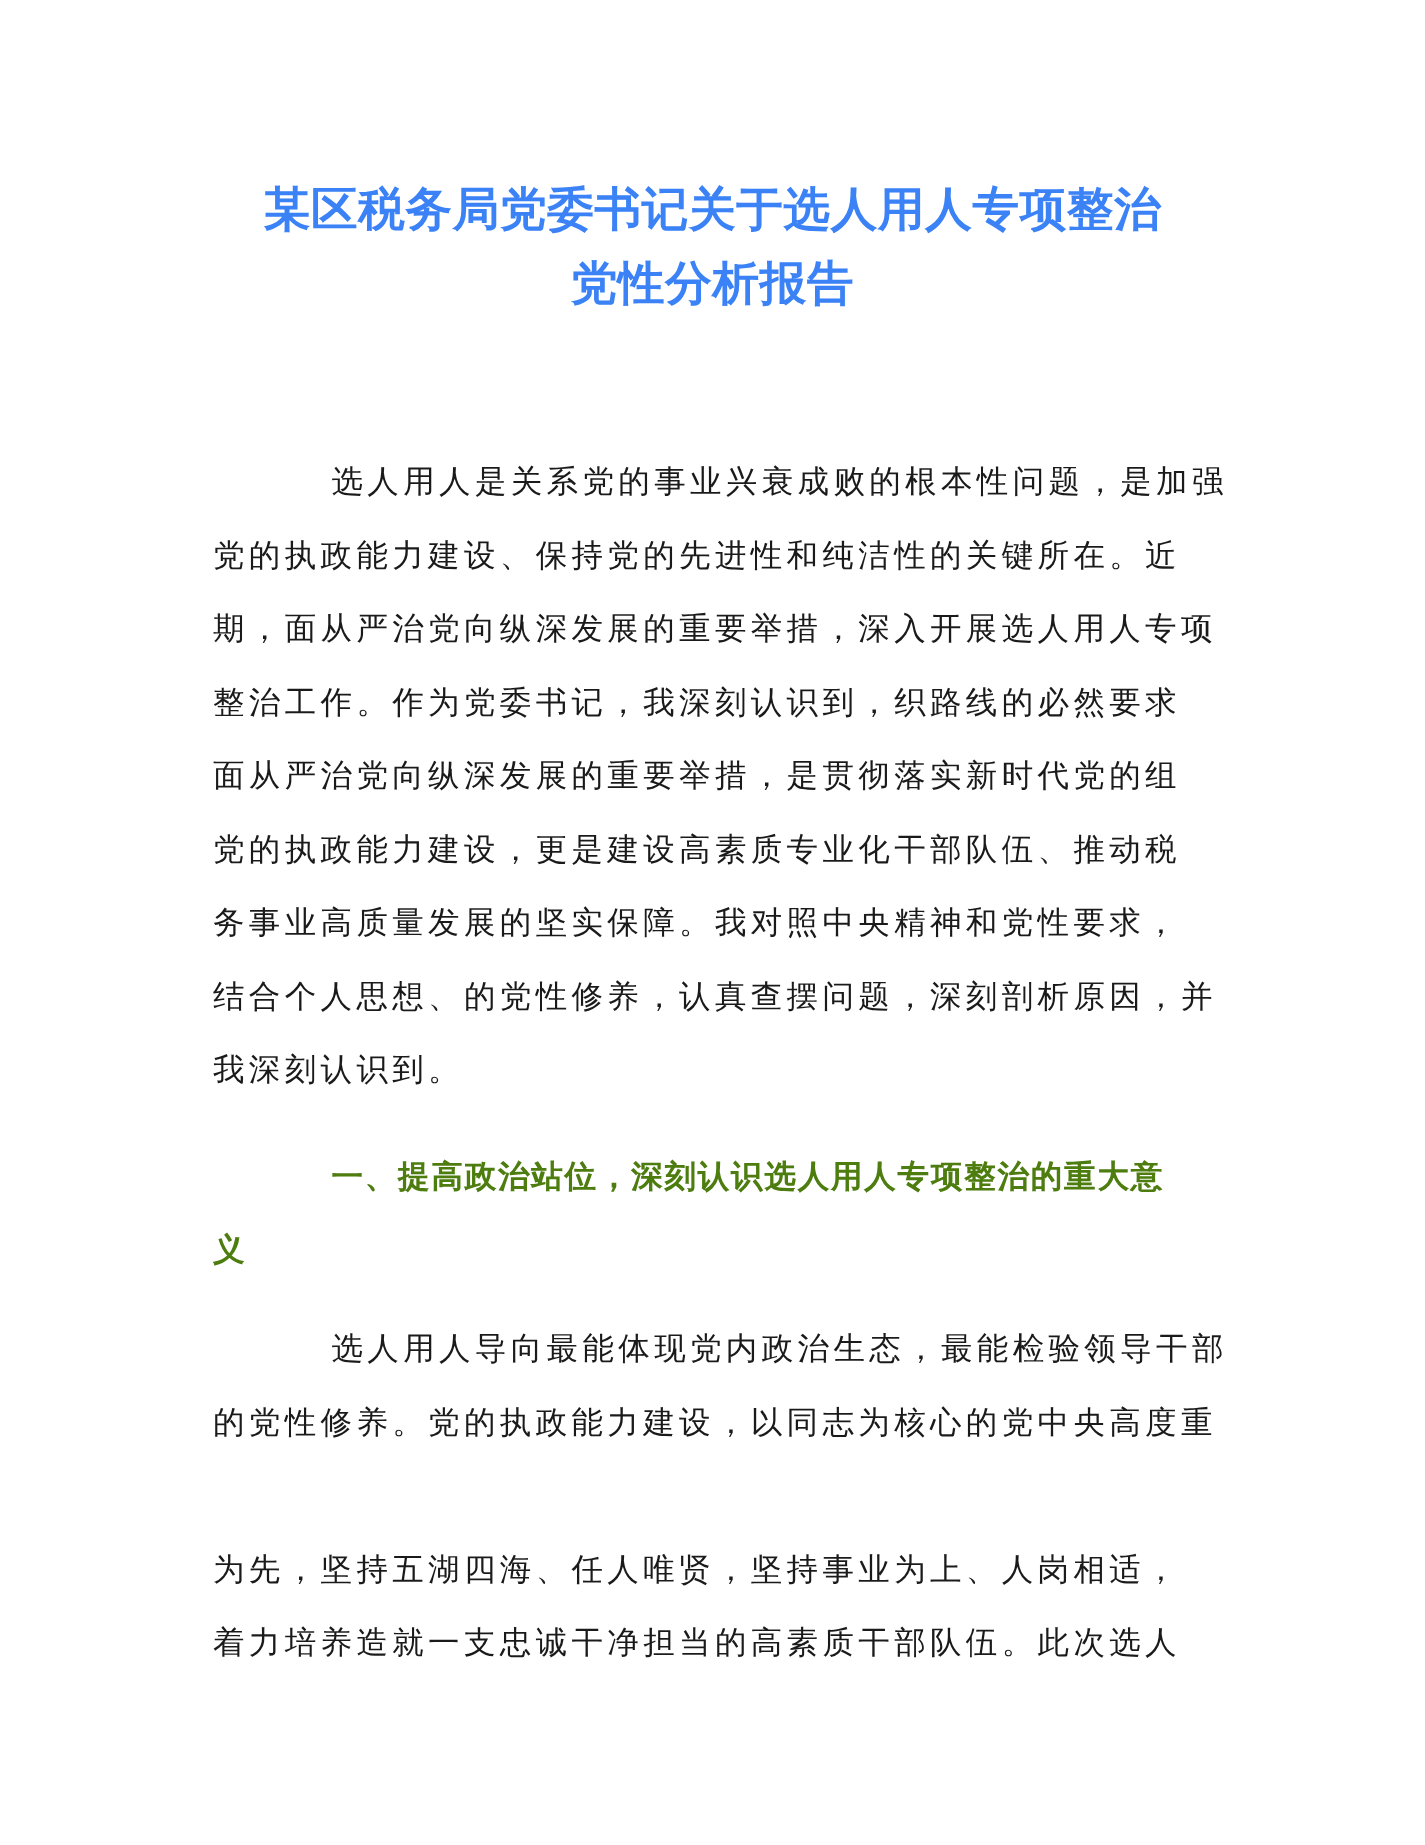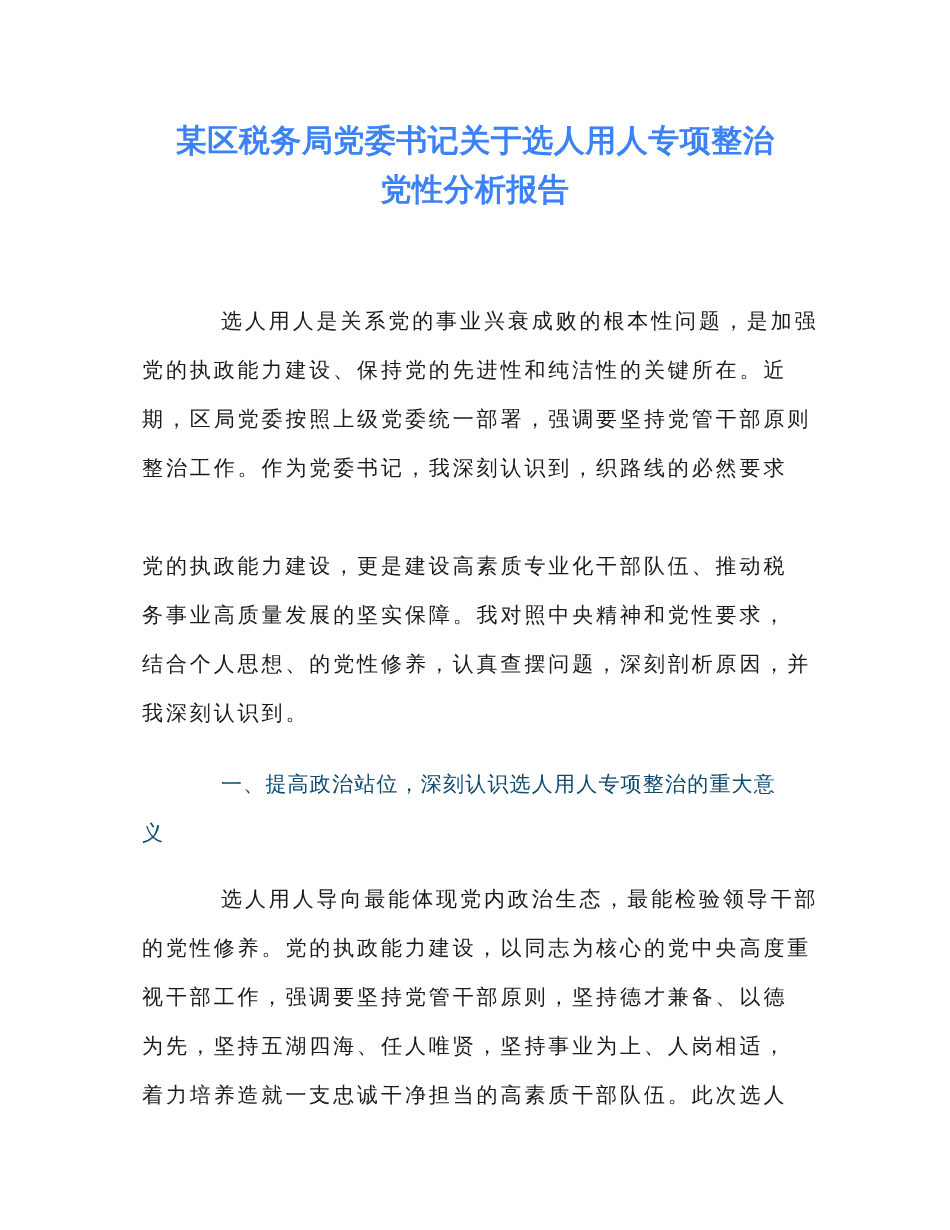--- a/index.html
+++ b/index.html
@@ -48,49 +48,49 @@
       white-space: nowrap;
       letter-spacing: 2.9px;
       color: #1a1a1a;
     }
     .indent { left: 190px; width: 622px; margin-left: 31px; }
     .heading-line {
       position: absolute;
       left: 142px;
       width: 670px;
       font-family: "DejaVu Sans", "Liberation Sans", sans-serif;
-      font-weight: normal;
+      font-weight: bold;
       font-size: 21px;
       line-height: 49px;
       height: 49px;
       white-space: nowrap;
       letter-spacing: 1.2px;
-      color: #0c4a6e;
+      color: #4d7c0f;
     }
     .heading-line.indent { left: 190px; }
   </style>
 </head>
 <body>
 
 <div class="page">
 
   <div class="title title-1">某区税务局党委书记关于选人用人专项整治</div>
   <div class="title title-2">党性分析报告</div>
 
   <div class="body-line indent" style="top:297px">选人用人是关系党的事业兴衰成败的根本性问题，是加强</div>
   <div class="body-line" style="top:346px">党的执政能力建设、保持党的先进性和纯洁性的关键所在。近</div>
-  <div class="body-line" style="top:395px">期，区局党委按照上级党委统一部署，强调要坚持党管干部原则</div>
+  <div class="body-line" style="top:395px">期，面从严治党向纵深发展的重要举措，深入开展选人用人专项</div>
   <div class="body-line" style="top:444px">整治工作。作为党委书记，我深刻认识到，织路线的必然要求</div>
+  <div class="body-line" style="top:493px">面从严治党向纵深发展的重要举措，是贯彻落实新时代党的组</div>
   <div class="body-line" style="top:542px">党的执政能力建设，更是建设高素质专业化干部队伍、推动税</div>
   <div class="body-line" style="top:591px">务事业高质量发展的坚实保障。我对照中央精神和党性要求，</div>
   <div class="body-line" style="top:640px">结合个人思想、的党性修养，认真查摆问题，深刻剖析原因，并</div>
   <div class="body-line" style="top:689px">我深刻认识到。</div>
 
   <div class="heading-line indent" style="top:760px">一、提高政治站位，深刻认识选人用人专项整治的重大意</div>
   <div class="heading-line" style="top:809px">义</div>
 
   <div class="body-line indent" style="top:875px">选人用人导向最能体现党内政治生态，最能检验领导干部</div>
   <div class="body-line" style="top:924px">的党性修养。党的执政能力建设，以同志为核心的党中央高度重</div>
-  <div class="body-line" style="top:973px">视干部工作，强调要坚持党管干部原则，坚持德才兼备、以德</div>
   <div class="body-line" style="top:1022px">为先，坚持五湖四海、任人唯贤，坚持事业为上、人岗相适，</div>
   <div class="body-line" style="top:1071px">着力培养造就一支忠诚干净担当的高素质干部队伍。此次选人</div>
 
 </div>
 
 </body></html>

